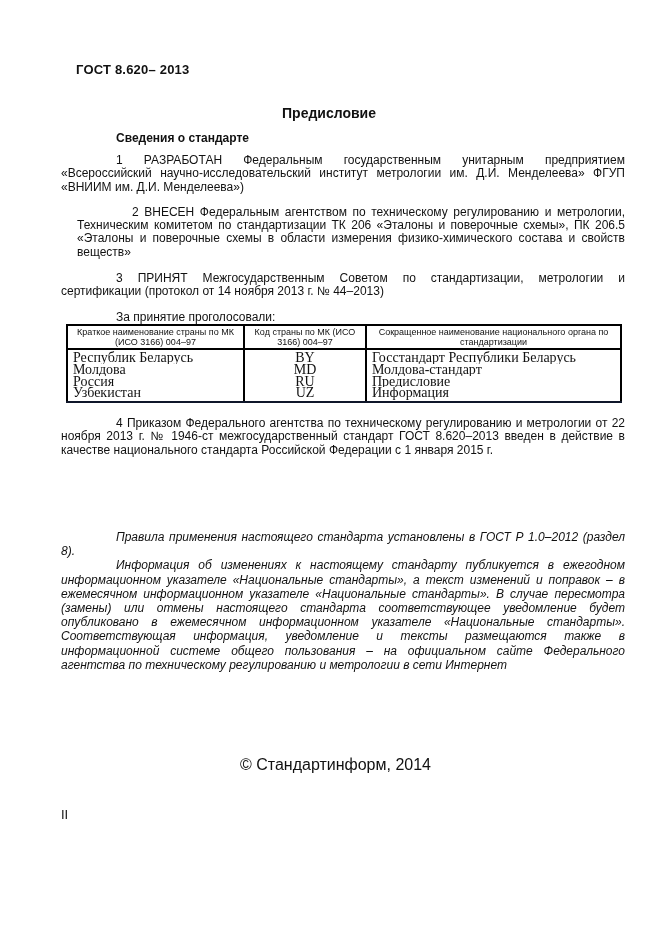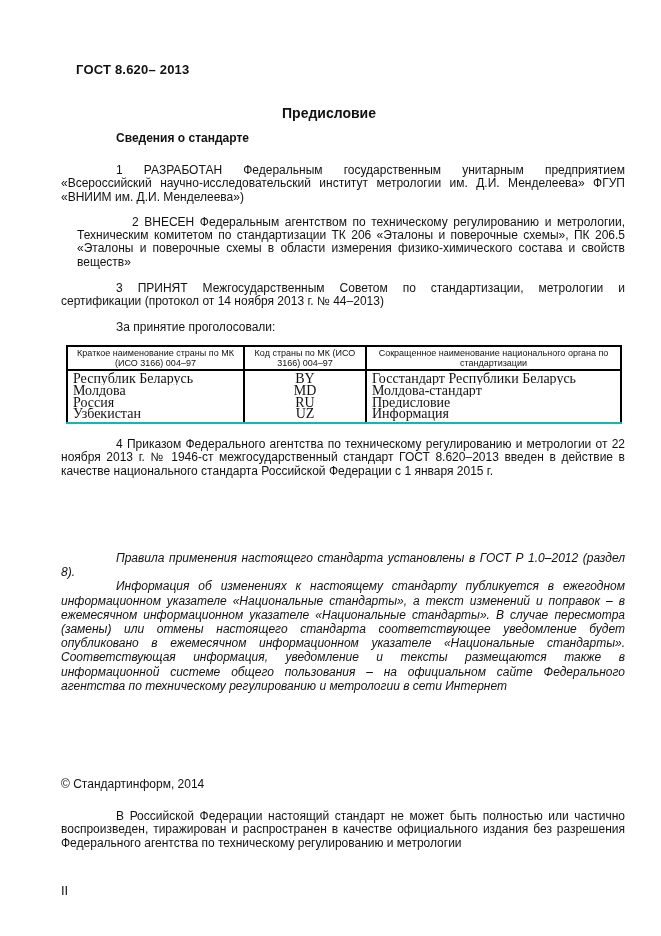--- a/index.html
+++ b/index.html
@@ -31,64 +31,64 @@
   .info-heading {
     font-size: 12px; font-weight: bold;
     margin-top: 10px;
     text-indent: 55px;
   }
   .body-p {
     font-size: 12px; line-height: 13.3px;
     text-align: justify;
     text-indent: 55px;
   }
-  .clause-1 { margin-top: 19px; }
+  .clause-1 { margin-top: 9px; }
   .clause-2 { margin-top: 12px; margin-left: 16px; }
   .clause-3 { margin-top: 13px; }
   .vote-intro { margin-top: 12px; }
   .clause-4 { margin-top: 14px; }
   .clause-5 { margin-top: 15px; }
   .vote-table {
-    margin-top: 11px; margin-left: 5px;
+    margin-left: 5px;
     border-collapse: collapse;
     width: 554px;
     table-layout: fixed;
   }
   .vote-table, .vote-table td, .vote-table th {
     border: 2px solid #000;
   }
   .vote-table th {
     font-size: 9px; font-weight: normal; line-height: 10px;
     text-align: center; vertical-align: middle;
     padding: 1px 6px;
   }
   .vote-table td {
     font-size: 14px; line-height: 11.8px;
     padding: 0 5px;
     border-top: none; border-bottom: none;
     vertical-align: top;
     white-space: nowrap; overflow: hidden; font-family: Liberation Serif, serif;
   }
   .vote-table tr.first-data td { padding-top: 2px; }
-  .vote-table tr.last-data td { border-bottom: 2px solid #14b8a6; padding-bottom: 2px; }
+  .vote-table tr.last-data td { border-bottom: 2px solid #0f172a; padding-bottom: 2px; }
   .col-country { width: 177px; }
   .col-code { width: 122px; }
   .col-body   { width: 255px; }
   .cell-code { text-align: center; }
   .rules-p {
     font-size: 12px; line-height: 14.2px;
     font-style: italic;
     text-align: justify;
     text-indent: 55px;
   }
   .rules-p1 { margin-top: 73px; }
   .rules-p2 { margin-top: 0; }
   .copyright {
-    font-size: 12px;
-    text-align: left;
+    font-size: 16px;
+    text-align: center;
     padding-right: 15px;
     margin-top: 84px;
   }
   .notice { margin-top: 19px; }
   .page-number {
     font-size: 13px;
     margin-top: 33px;
   }
 </style>
 </head>
@@ -149,17 +149,16 @@
 
   <p class="body-p clause-4">4 Приказом Федерального агентства по техническому регулированию и метрологии от 22 ноября 2013 г. № 1946-ст межгосударственный стандарт ГОСТ 8.620–2013 введен в действие в качестве национального стандарта Российской Федерации с 1 января 2015 г.</p>
 
 
   <p class="rules-p rules-p1">Правила применения настоящего стандарта установлены в ГОСТ Р 1.0–2012 (раздел 8).</p>
 
   <p class="rules-p rules-p2">Информация об изменениях к настоящему стандарту публикуется в ежегодном информационном указателе «Национальные стандарты», а текст изменений и поправок – в ежемесячном информационном указателе «Национальные стандарты». В случае пересмотра (замены) или отмены настоящего стандарта соответствующее уведомление будет опубликовано в ежемесячном информационном указателе «Национальные стандарты». Соответствующая информация, уведомление и тексты размещаются также в информационной системе общего пользования – на официальном сайте Федерального агентства по техническому регулированию и метрологии в сети Интернет</p>
 
   <p class="copyright">© Стандартинформ, 2014</p>
 
-  <p class="body-p notice">В Российской Федерации настоящий стандарт не может быть полностью или частично воспроизведен, тиражирован и распространен в качестве официального издания без разрешения Федерального агентства по техническому регулированию и метрологии</p>
 
   <p class="page-number">II</p>
 
 </div>
 
 </body></html>

